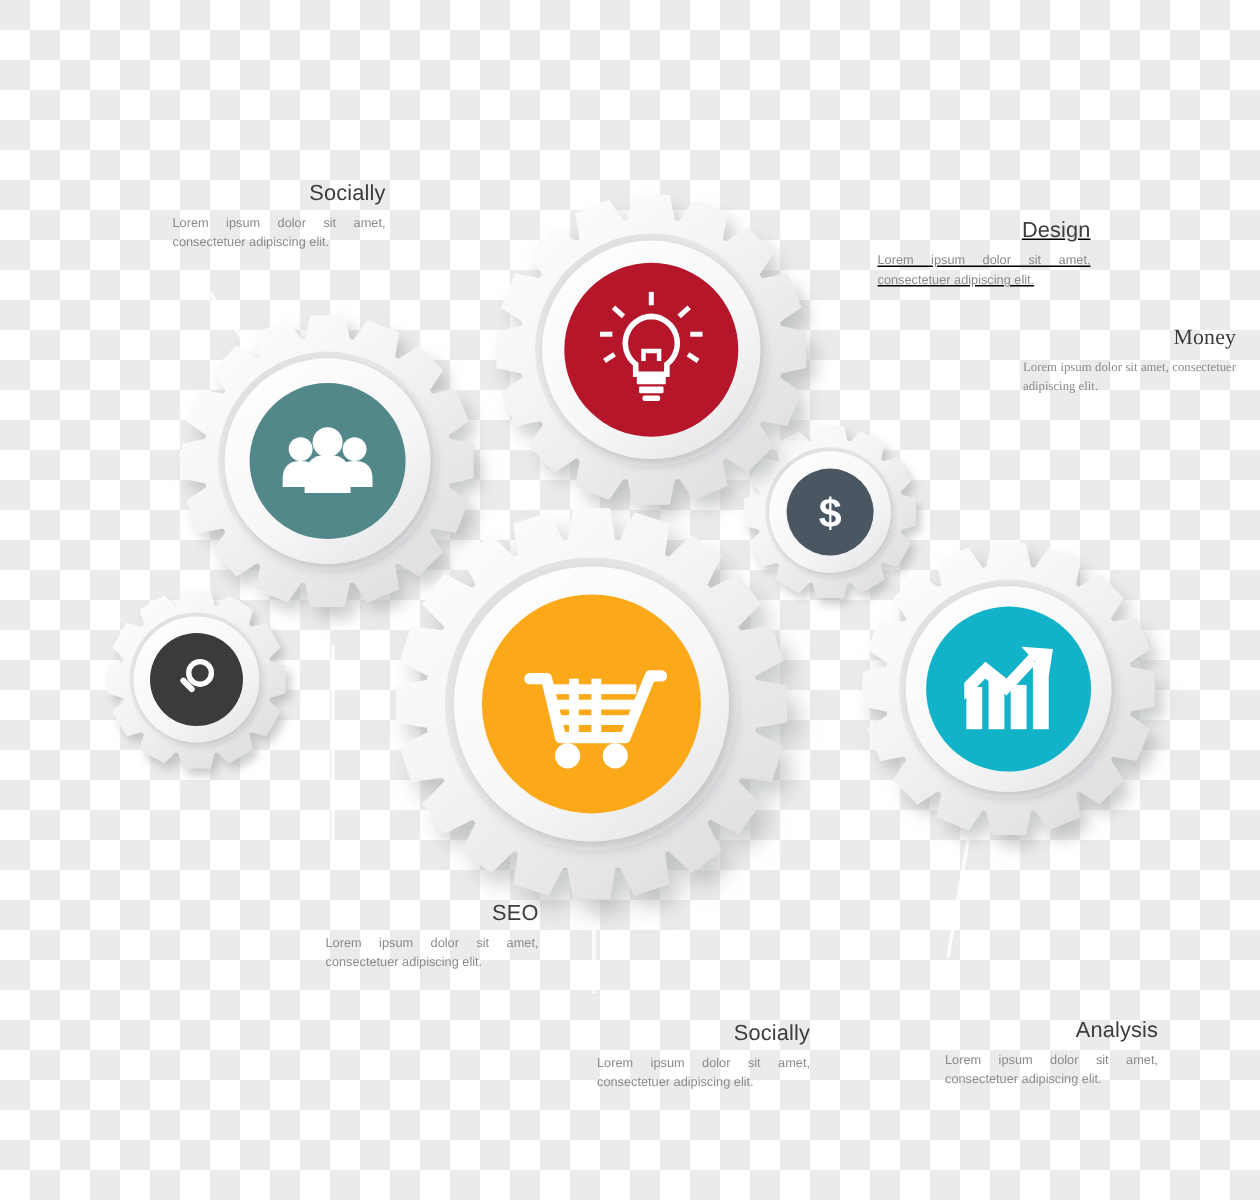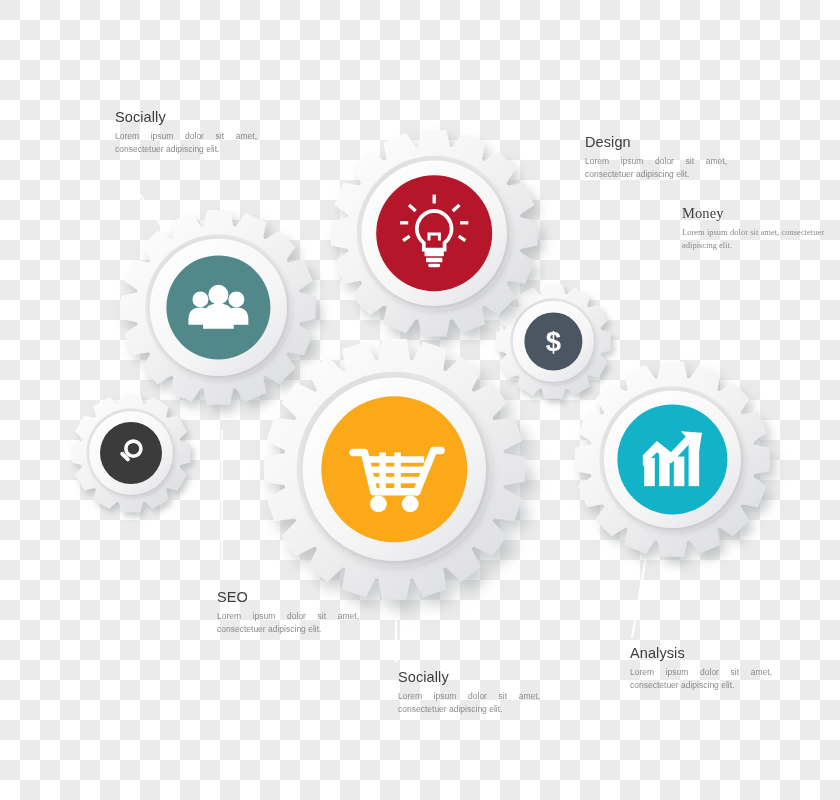--- a/index.html
+++ b/index.html
@@ -9,21 +9,21 @@
     background:
       repeating-conic-gradient(#ffffff 0% 25%, #ebebeb 0% 50%) 0 0 / 40px 40px;
     position:relative;
   }
   .stage{position:absolute;inset:0;}
   .gear{position:absolute;}
   .gear svg{display:block;overflow:visible;}
   .label{position:absolute;}
   .label .title{
     font-size:14.5px;color:#3c3c3c;font-weight:400;
-    letter-spacing:.1px;margin:0 0 4px 0;line-height:1.1;
+    letter-spacing:.1px;margin:12px 0 4px 0;line-height:1.1;text-align:right;
   }
   .label .body{
     font-size:8.5px;color:#8a8a8a;line-height:1.55;
     margin:0;width:142px;text-align:justify;
   }
   .connectors{position:absolute;inset:0;}
 </style>
 </head>
 <body>
 
@@ -272,35 +272,35 @@
             <path d="M12 -40 l30 2 l-4 26 Z"></path>
           </g>
         </svg>
       </div>
     </div>
   <div id="label-layer">
       <div class="label" style="left: 115px; top: 110px; z-index: 20;">
         <div class="title">Socially</div>
         <div class="body">Lorem ipsum dolor sit amet, consectetuer adipiscing elit.</div>
       </div>
-      <div class="label" style="left: 585px; top: 135px; z-index: 20;">
+      <div class="label" style="left: 585px; top: 135px; z-index: 20; text-decoration: underline;">
         <div class="title">Design</div>
         <div class="body">Lorem ipsum dolor sit amet, consectetuer adipiscing elit.</div>
       </div>
       <div class="label" style="left: 682px; top: 206px; z-index: 20; font-family: Liberation Serif, serif;">
         <div class="title">Money</div>
         <div class="body">Lorem ipsum dolor sit amet, consectetuer adipiscing elit.</div>
       </div>
       <div class="label" style="left: 200px; top: 590px; z-index: 20; padding-left: 17px;">
         <div class="title">SEO</div>
         <div class="body">Lorem ipsum dolor sit amet, consectetuer adipiscing elit.</div>
       </div>
       <div class="label" style="left: 398px; top: 670px; z-index: 20;">
         <div class="title">Socially</div>
         <div class="body">Lorem ipsum dolor sit amet, consectetuer adipiscing elit.</div>
       </div>
-      <div class="label" style="left: 630px; top: 646px; z-index: 20;">
+      <div class="label" style="left: 630px; top: 668px; z-index: 20;">
         <div class="title">Analysis</div>
         <div class="body">Lorem ipsum dolor sit amet, consectetuer adipiscing elit.</div>
       </div>
     </div>
 
 </div>
 
 </body></html>

